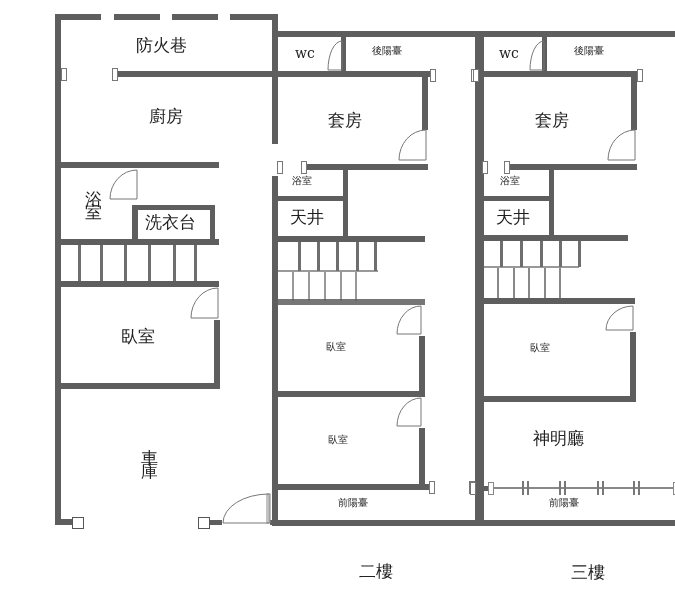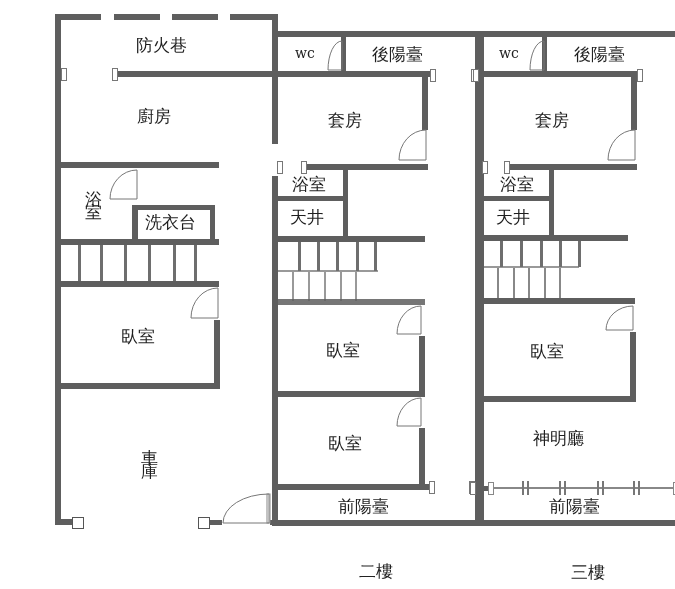--- a/index.html
+++ b/index.html
@@ -2,21 +2,21 @@
 <html><head>
 <meta charset="utf-8">
 <style>
   html, body { margin: 0; padding: 0; background: #ffffff; }
   body { width: 675px; height: 589px; position: relative; overflow: hidden;
          font-family: "DejaVu Sans", "Liberation Sans", sans-serif; color: #222; }
   .plan { position: absolute; left: 0; top: 0; width: 675px; height: 589px; margin-left: 37px; }
   .w { position: absolute; background: #5e5e5e; }
   .thin { position: absolute; background: #6e6e6e; }
   .lbl { position: absolute; font-size: 17px; color: #1e1e1e; white-space: nowrap; line-height: 1; }
-  .lbl.sm { font-size: 17px; }
+  .lbl.sm { font-size: 10px; }
   .lbl.vert { writing-mode: vertical-rl; letter-spacing: 12px; }
   .wc { position: absolute; font-family: "DejaVu Serif", serif; font-size: 14px; color: #222; }
   .jamb { position: absolute; width: 4px; height: 11px; border: 1px solid #777; background: #fff; }
   .post { position: absolute; width: 10px; height: 10px; border: 1.5px solid #555; background: #fff; }
   .rail { position: absolute; height: 2px; background: #888; }
   .hn { position: absolute; width: 7px; height: 14px; border-left: 2px solid #777; border-right: 2px solid #777; box-sizing: border-box; }
   .floor-title { position: absolute; font-size: 17px; color: #222; }
   svg { position: absolute; overflow: visible; }
 </style>
 </head>
@@ -72,21 +72,21 @@
 
       <path d="M100,170 L100,199 L73,199 A27,29 0 0 1 100,170" fill="none" stroke="#777" stroke-width="1"></path>
 
       <path d="M181,288 L181,318 L154,318 A27,30 0 0 1 181,288" fill="none" stroke="#777" stroke-width="1"></path>
 
       <path d="M186,523 L232,523 L232,494 A46,29 0 0 0 186,523" fill="none" stroke="#777" stroke-width="1"></path>
       <rect x="230" y="494" width="3" height="29" fill="none" stroke="#888" stroke-width="1"></rect>
     </svg>
 
     <div class="lbl" style="left:99px;top:37px">防火巷</div>
-    <div class="lbl" style="left:100px;top:108px">廚房</div>
+    <div class="lbl" style="left:112px;top:108px">廚房</div>
     <div class="lbl vert" style="left:48px;top:177px">浴室</div>
     <div class="lbl" style="left:108px;top:214px">洗衣台</div>
     <div class="lbl" style="left:84px;top:328px">臥室</div>
     <div class="lbl vert" style="left:104px;top:436px">車庫</div>
     <div class="floor-title" style="left:96px;top:596px">一樓</div>
   </div>
 
   <div>
 
     <div class="w" style="left:238px;top:31px;width:206px;height:6px"></div>

